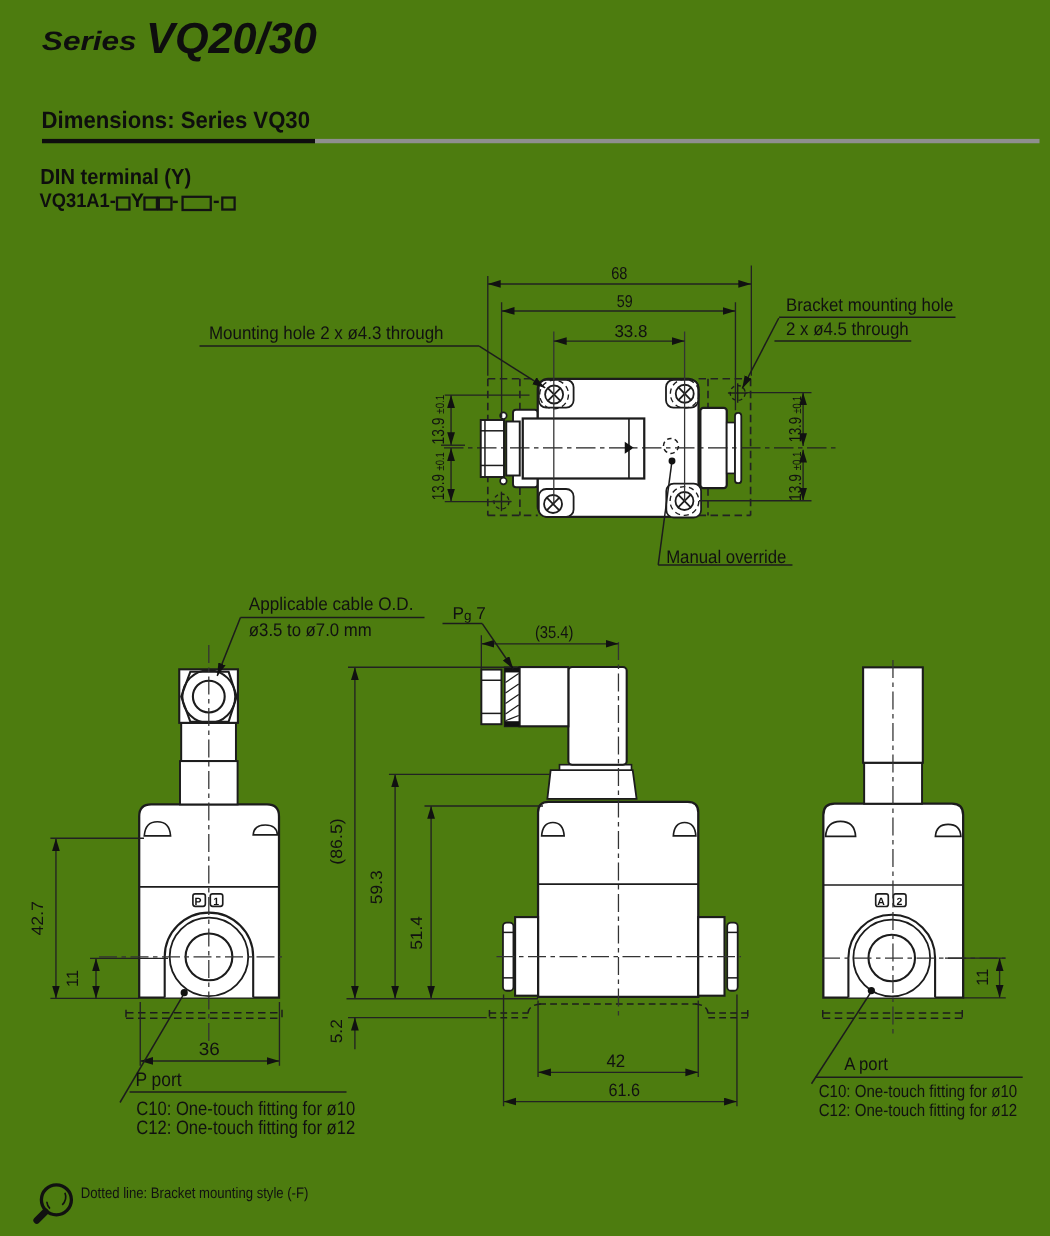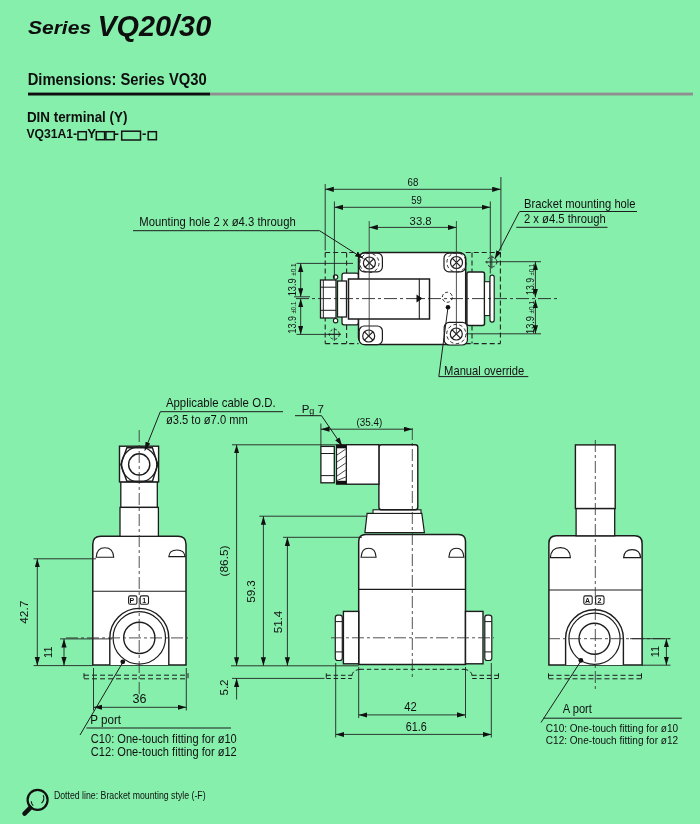--- a/index.html
+++ b/index.html
@@ -1,16 +1,16 @@
 <!DOCTYPE html>
 <html><head>
 <meta charset="utf-8">
 <style>
 html,body{margin:0;padding:0;background:#fff;}
-#page{position:relative;width:700px;height:824px;background:#86efac;overflow:hidden;
+#page{position:relative;width:700px;height:824px;background:#4d7c0f;overflow:hidden;
   font-family:"Liberation Sans",sans-serif;color:#111;}
 #svgwrap{position:absolute;left:0;top:0;width:700px;height:824px;}
 </style>
 </head>
 <body>
 <div id="page">
   <div id="svgwrap">
   <svg width="700" height="824" viewBox="0 0 700 824" xmlns="http://www.w3.org/2000/svg">
     <g id="header" font-family="Liberation Sans, sans-serif" fill="#0e0e0e">
       <text x="27.9" y="33.6" font-size="17.8" font-weight="bold" font-style="italic" textLength="63.2" lengthAdjust="spacingAndGlyphs">Series</text>

